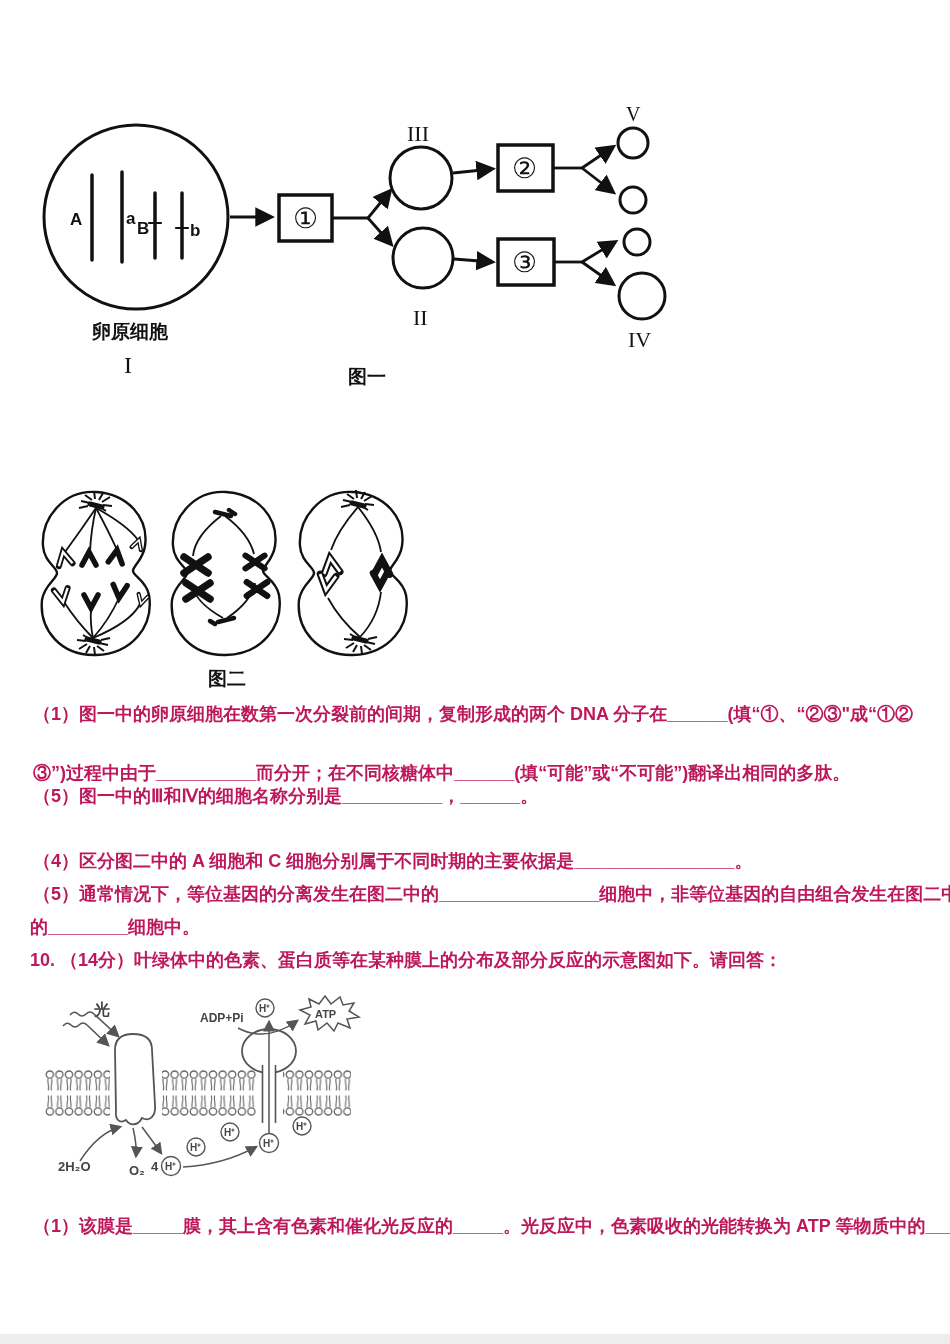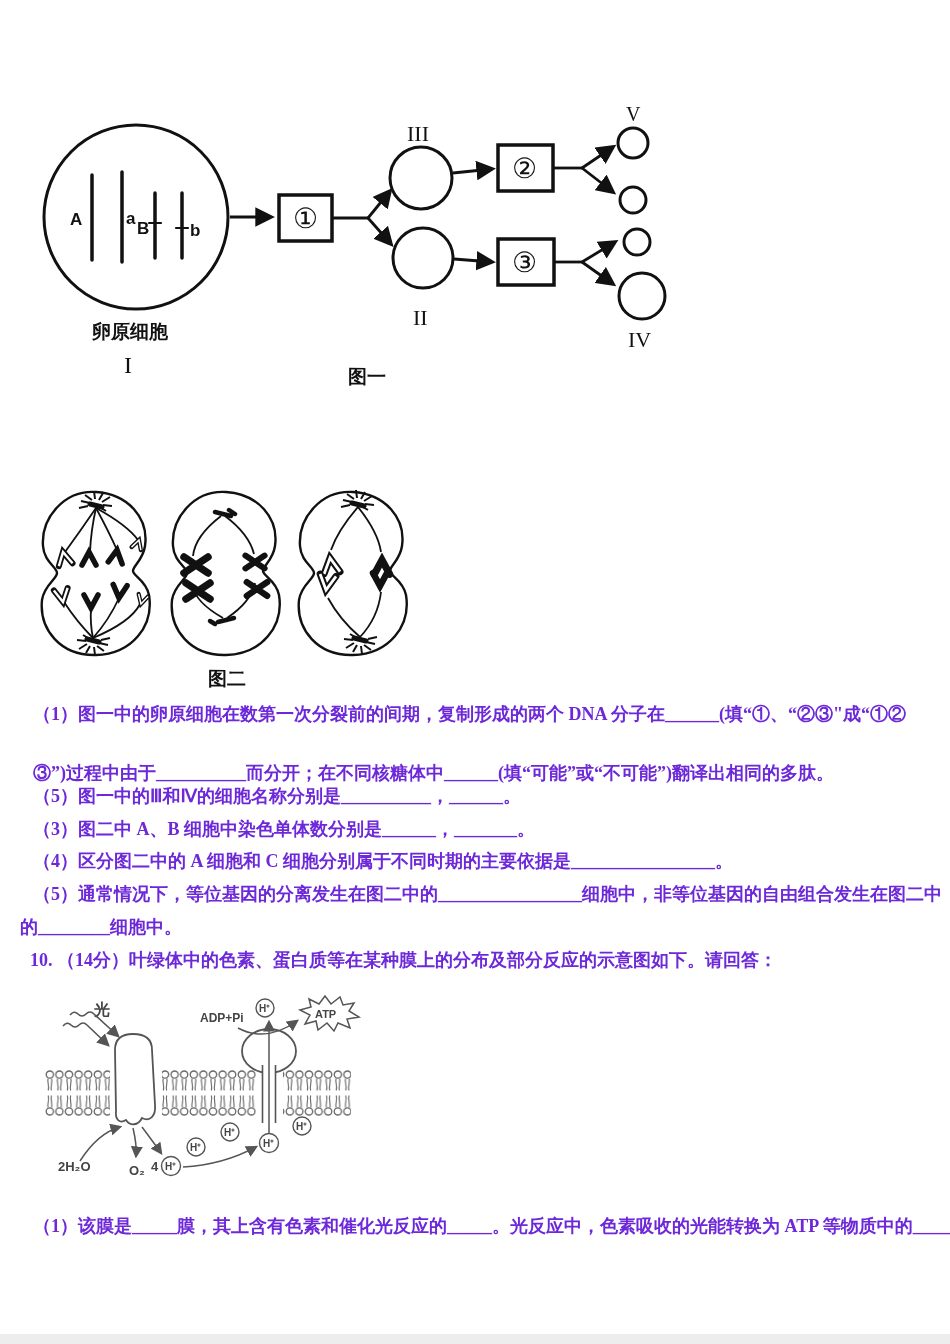--- a/index.html
+++ b/index.html
@@ -1,22 +1,22 @@
 <!DOCTYPE html>
 <html><head>
 <meta charset="utf-8">
 <style>
   html,body{margin:0;padding:0;background:#fff;}
   .page{
     position:relative;width:950px;height:1344px;background:#ffffff;
     font-family:"Liberation Sans",sans-serif;overflow:hidden;
   }
   .qline{
-    position:absolute;left:33px;font-size:18px;font-weight:bold;color:#6d28d9;
-    white-space:nowrap;line-height:22px;font-family:Liberation Serif, serif;
+    position:absolute;left:33px;font-size:18px;font-weight:bold;color:#be185d;
+    white-space:nowrap;line-height:22px;
   }
   .fig{position:absolute;}
   svg text{font-family:"Liberation Sans",sans-serif;}
   .serif{font-family:"Liberation Serif",serif;}
   .bottom-strip{position:absolute;left:0;bottom:0;width:100%;height:10px;background:#ededed;}
 </style>
 </head>
 <body>
 
 <div class="page">
@@ -177,24 +177,23 @@
         <use href="#vfill" transform="translate(90,96) rotate(180)" stroke="#111" stroke-width="6.5" fill="none" stroke-linecap="round"></use>
       </g>
     </g>
 
     <text x="180" y="198" font-size="19" font-weight="bold" fill="#111">图二</text>
   </svg>
 
   <div class="qline" style="top:703px;">（1）图一中的卵原细胞在数第一次分裂前的间期，复制形成的两个 DNA 分子在______(填“①、“②③"成“①②</div>
   <div class="qline" style="top:750px;margin-top:12px;">③”)过程中由于__________而分开；在不同核糖体中______(填“可能”或“不可能”)翻译出相同的多肽。</div>
   <div class="qline" style="top:785px;">（5）图一中的Ⅲ和Ⅳ的细胞名称分别是__________，______。</div>
-  <div class="qline" style="top:818px;">（3）图二中 A、B 细胞中染色单体数分别是______，_______。</div>
   <div class="qline" style="top:850px;">（4）区分图二中的 A 细胞和 C 细胞分别属于不同时期的主要依据是________________。</div>
   <div class="qline" style="top:883px;">（5）通常情况下，等位基因的分离发生在图二中的________________细胞中，非等位基因的自由组合发生在图二中</div>
-  <div class="qline" style="left:20px;top:916px;">的________细胞中。</div>
+  <div class="qline" style="left:30px;top:916px;">的________细胞中。</div>
   <div class="qline" style="left:30px;top:949px;text-align:right;">10. （14分）叶绿体中的色素、蛋白质等在某种膜上的分布及部分反应的示意图如下。请回答：</div>
 
   <svg class="fig" style="left:38px;top:995px;" width="360" height="200" viewBox="0 0 360 200">
     <defs>
       <marker id="arwg" viewBox="0 0 10 10" refX="8" refY="5" markerWidth="8" markerHeight="8" orient="auto-start-reverse">
         <path d="M0,0 L10,5 L0,10 Z" fill="#555"></path>
       </marker>
       <pattern id="plipid" x="7" y="75" width="9.6" height="46" patternUnits="userSpaceOnUse">
         <circle cx="4.8" cy="4.6" r="3.6" fill="#fff" stroke="#666" stroke-width="1.3"></circle>
         <path d="M3,8.5 C2,12 4.5,16 3.2,20.5 M6.6,8.5 C7.6,12 5.2,16 6.4,20.5" stroke="#666" stroke-width="1.1" fill="none"></path>

